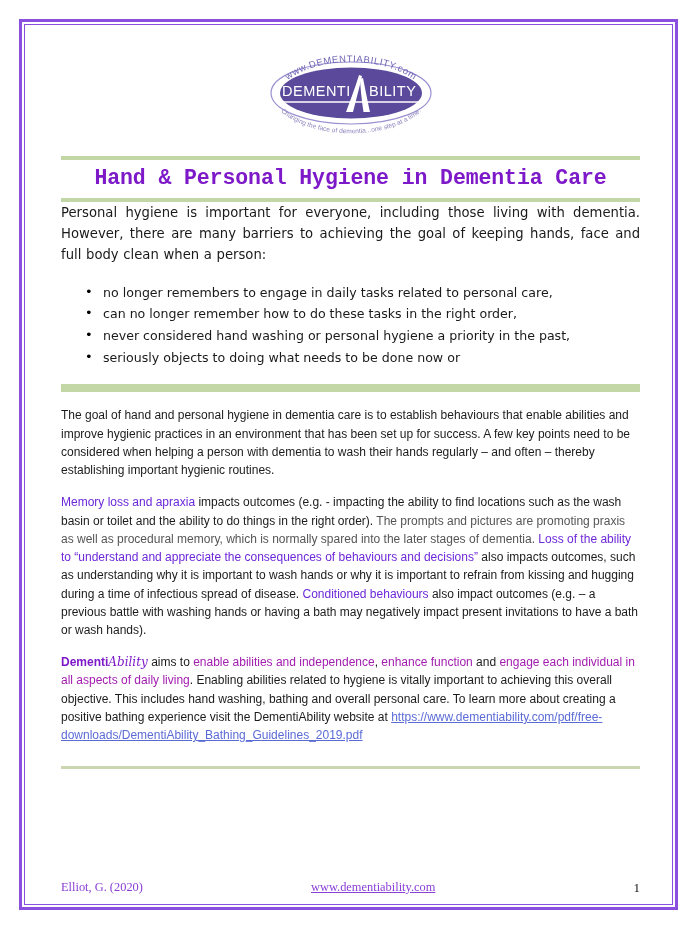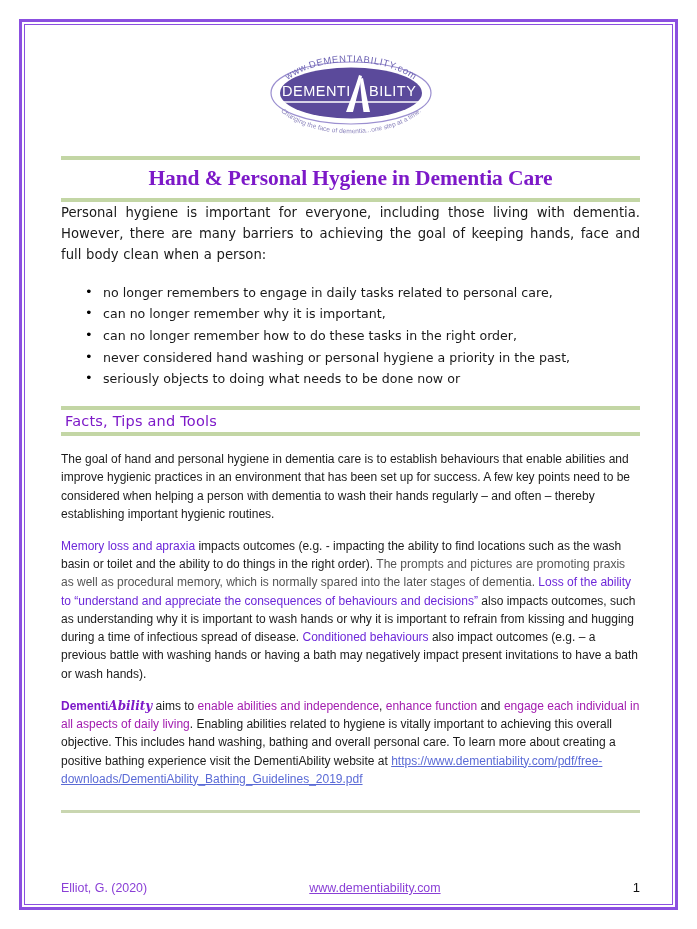--- a/index.html
+++ b/index.html
@@ -65,21 +65,21 @@
     height: 4px;
     background: #C3D6A5;
     width: 100%;
   }
   .green-rule.thin { height: 3px; background: #C9D6B0; }
   .doc-title {
     text-align: center;
     color: #7D19C8;
     font-weight: bold;
     font-size: 21.5px;
-    font-family: Liberation Serif, serif;
+    font-family: Liberation Mono, monospace;
     letter-spacing: -0.1px;
     padding: 7px 0 7px 0;
     line-height: 1.1;
   }
 
   
   .comic {
     font-family: "DejaVu Sans", sans-serif;
     font-size: 13.2px;
     color: #1a1a1a;
@@ -130,40 +130,40 @@
   .body-text b { font-weight: normal; color: #6d28d9; }
   .grey { color: #555555; }
   .purple-text { color: #a21caf; }
   .brand {
     color: #7D19C8;
     font-weight: bold;
   }
   .brand-script {
     font-family: "DejaVu Serif", serif;
     font-style: italic;
-    font-weight: bold;
+    font-weight: normal;
     color: #7D19C8;
     margin-top: 13px;
   }
   .doc-link {
     color: #5B6BD6;
     text-decoration: underline;
   }
 
   #closing-rule { margin-top: 22px; }
 
   
   #page-footer {
     position: absolute;
     left: 61px;
     right: 57px;
     top: 880px;
     display: flex;
-    align-items: flex-end;
-    font-family: Liberation Sans, sans-serif;
+    align-items: flex-start;
+    font-family: Liberation Serif, serif;
     font-size: 12.4px;
   }
   .footer-author { color: #8A3FD6; flex: 0 0 auto; }
   .footer-link {
     flex: 1 1 auto;
     text-align: center;
     color: #8A3FD6;
     text-decoration: underline;
     margin-left: -30px;
   }
@@ -215,29 +215,27 @@
   <div id="title-block">
     <div class="green-rule"></div>
     <div class="doc-title">Hand &amp; Personal Hygiene in Dementia Care</div>
     <div class="green-rule"></div>
   </div>
 
   <div class="comic" id="intro-paragraph">Personal hygiene is important for everyone, including those living with dementia. However, there are many barriers to achieving the goal of keeping hands, face and full body clean when a person:</div>
 
   <ul class="comic" id="barrier-list">
     <li>no longer remembers to engage in daily tasks related to personal care,</li>
-    <li>can no longer remember why it is important,</li>
     <li>can no longer remember how to do these tasks in the right order,</li>
     <li>never considered hand washing or personal hygiene a priority in the past,</li>
     <li>seriously objects to doing what needs to be done now or</li>
   </ul>
 
   <div id="section-heading-block">
     <div class="green-rule"></div>
-    <div class="section-heading">Facts, Tips and Tools</div>
     <div class="green-rule"></div>
   </div>
 
   <div class="body-text">The goal of hand and personal hygiene in dementia care is to establish behaviours that enable abilities and improve hygienic practices in an environment that has been set up for success.  A few key points need to be considered when helping a person with dementia to wash their hands regularly – and often – thereby establishing important hygienic routines.</div>
 
   <div class="body-text">
     <b>Memory loss and apraxia</b><span> impacts outcomes (e.g. - impacting the ability to find locations such as the wash basin or toilet and the ability to do things in the right order).</span><span class="grey"> The prompts and pictures are promoting praxis as well as procedural memory, which is normally spared into the later stages of dementia.</span>
     <b>Loss of the ability to “understand and appreciate the consequences of behaviours and decisions”</b><span> also impacts outcomes, such as understanding why it is important to wash hands or why it is important to refrain from kissing and hugging during a time of infectious spread of disease.</span>
     <b>Conditioned behaviours</b><span> also impact outcomes (e.g. – a previous battle with washing hands or having a bath may negatively impact present invitations to have a bath or wash hands).</span>
   </div>

